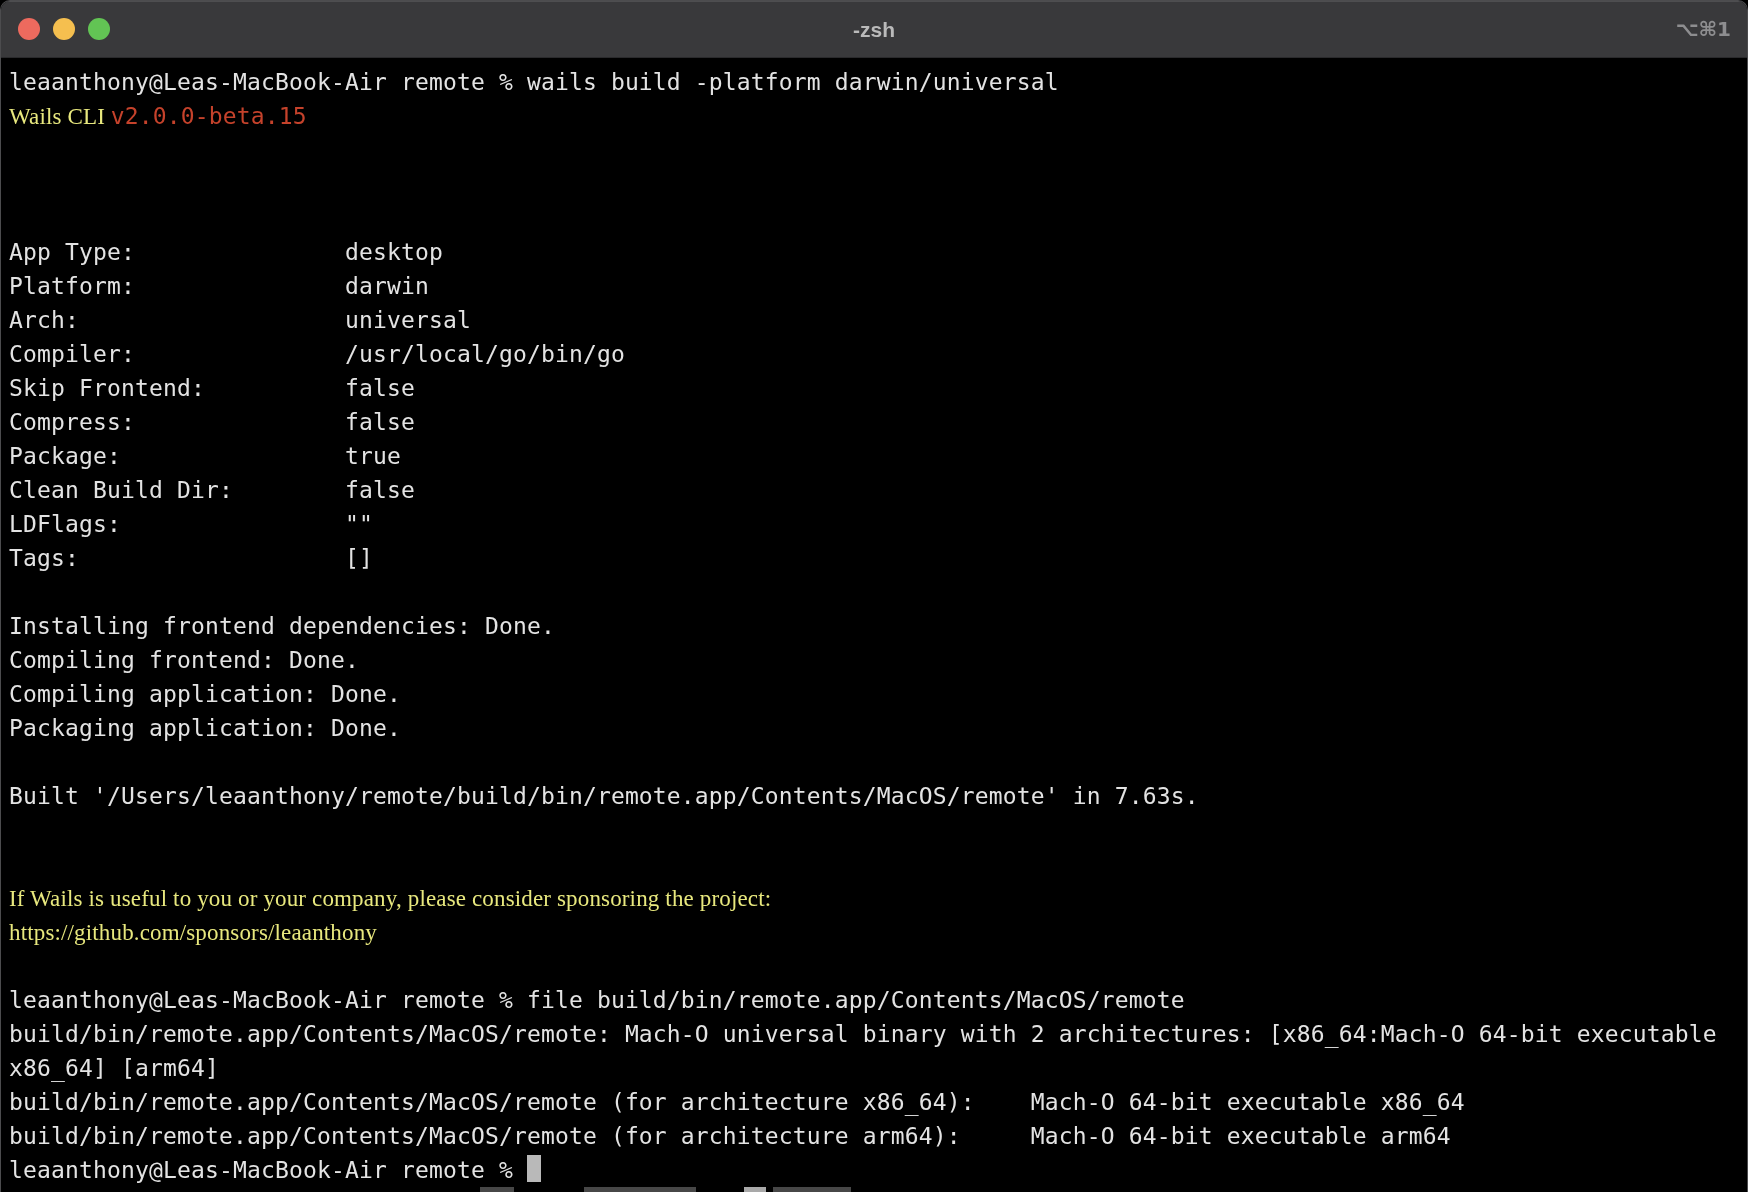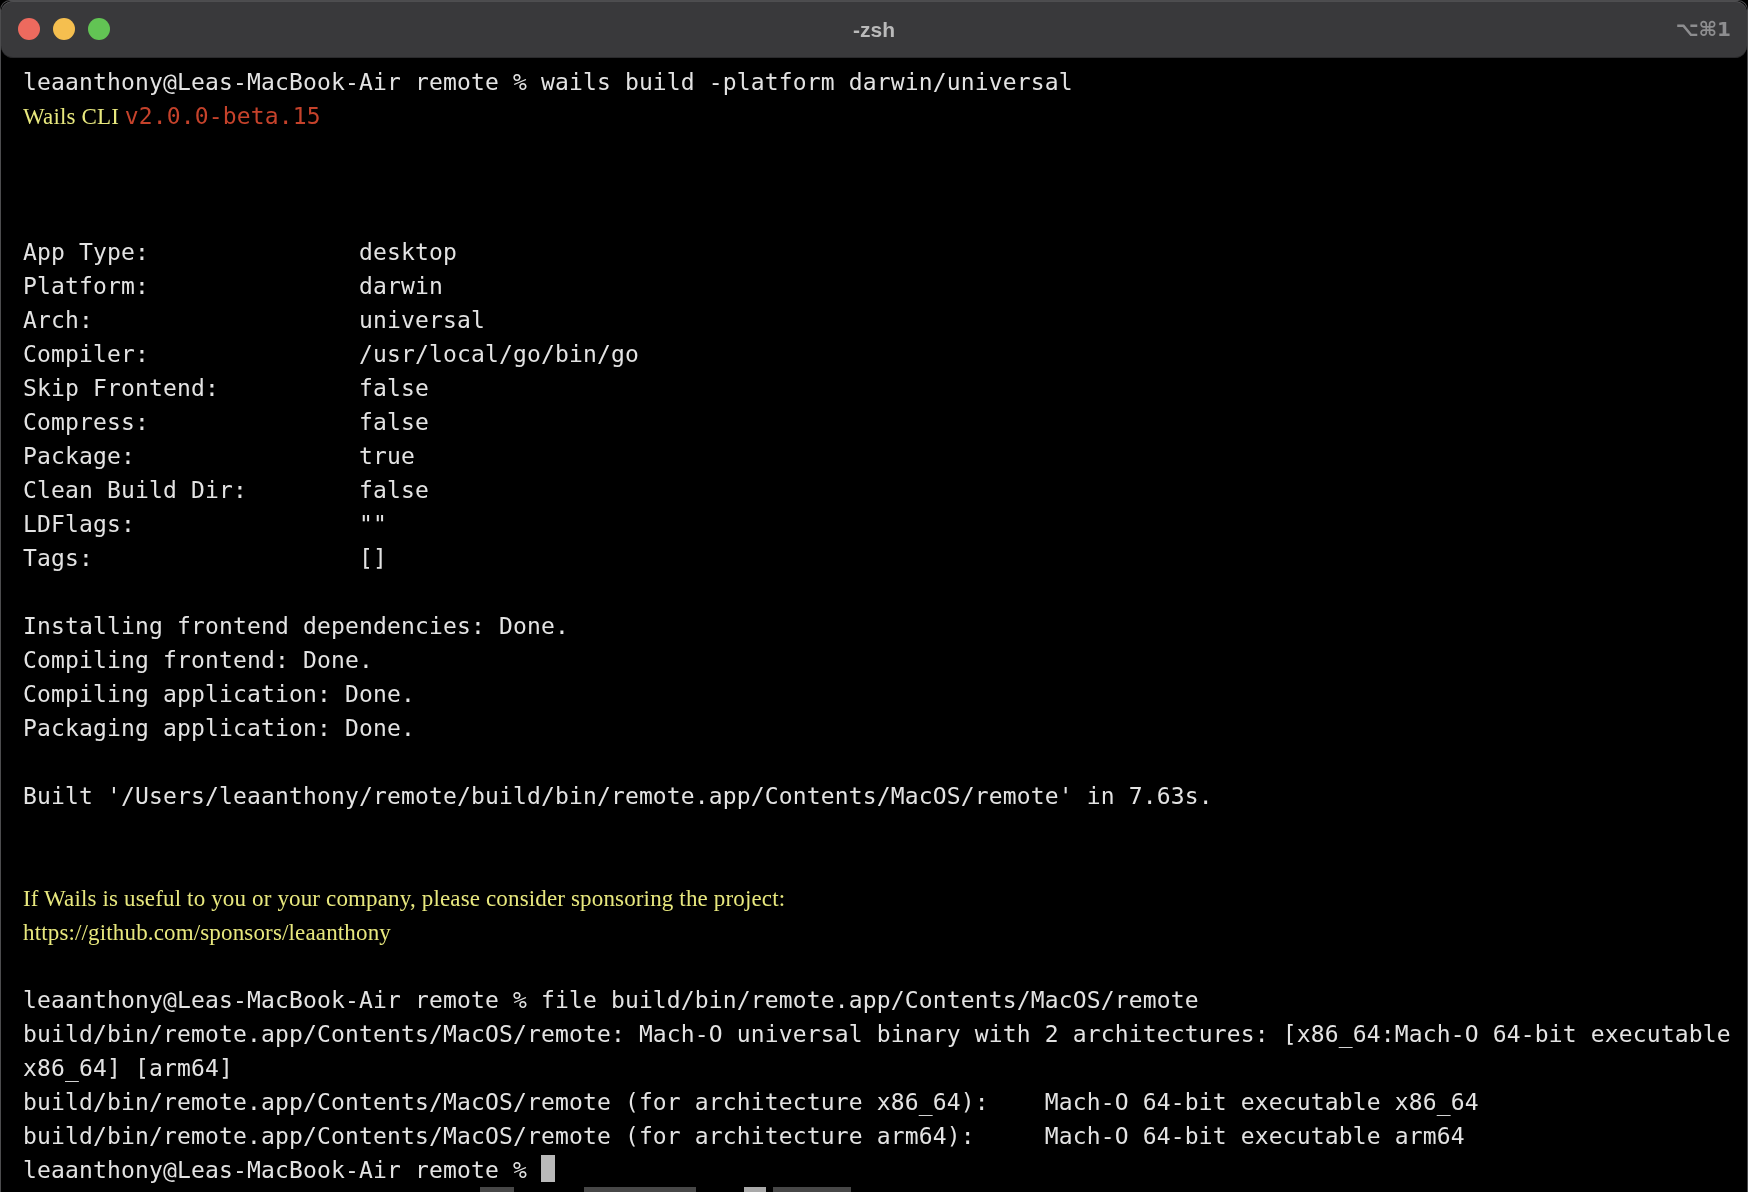--- a/index.html
+++ b/index.html
@@ -2,33 +2,33 @@
 <html style="--titlebar: #39393b; --fg: #e3e3e3; --yellow: #e8e87e; --red: #c5422b; --cursor: #b9b9b9; --traffic_red: #ed6a5e; --traffic_yellow: #f5bf4f; --traffic_green: #62c454;"><head>
 <meta charset="utf-8">
 <style>
   html,body{margin:0;padding:0;background:#000;}
   body{width:1748px;height:1192px;overflow:hidden;position:relative;
        font-family:"Liberation Sans",sans-serif;}
   .window{position:absolute;inset:0;background:#000;
           border:1px solid #4c4c4e;border-bottom:none;
           border-radius:10px 10px 0 0;overflow:hidden;box-sizing:border-box;}
   .titlebar{position:relative;height:56px;background:var(--titlebar,#39393b);
-            border-bottom:1px solid #2a2a2c;box-shadow:inset 0 1px 0 #4e4e50;border-radius:12px;}
+            border-bottom:1px solid #2a2a2c;box-shadow:inset 0 1px 0 #4e4e50;}
   .traffic{position:absolute;left:17px;top:17px;display:flex;gap:13px;}
   .tl{width:22px;height:22px;border-radius:50%;display:inline-block;}
   .tl.red{background:var(--traffic_red,#ed6a5e);}
   .tl.yellow{background:var(--traffic_yellow,#f5bf4f);}
   .tl.green{background:var(--traffic_green,#62c454);}
   .title{position:absolute;left:0;right:0;top:0;height:56px;line-height:57px;
          text-align:center;color:#bababa;font-weight:bold;font-size:21px;}
   .shortcut{position:absolute;right:16px;top:0;height:56px;line-height:57px;
             color:#8e8e90;font-weight:bold;font-size:20px;
             font-family:"DejaVu Sans",sans-serif;}
   .term{position:absolute;top:57px;left:0;right:0;bottom:6px;background:#000;
-        padding:7px 0 0 22px;white-space:pre;overflow:hidden;
+        padding:7px 0 0 8px;white-space:pre;overflow:hidden;
         font-family:"DejaVu Sans Mono",monospace;font-size:23px;
         line-height:34px;letter-spacing:.15px;color:var(--fg,#e3e3e3);}
   .t-line{height:34px;}
   .seg-fg{color:var(--fg,#e3e3e3);}
   .seg-yellow{color:var(--yellow,#e8e87e);font-family:Liberation Serif, serif;}
   .seg-red{color:var(--red,#c5422b);}
   .cursor{display:inline-block;width:14px;height:27px;margin-bottom:-4px;
           background:var(--cursor,#b9b9b9);}
   .clip-strip{position:absolute;left:0;right:0;bottom:0;height:6px;background:#000;}
   .cs{position:absolute;bottom:0;height:5px;background:#474747;}

